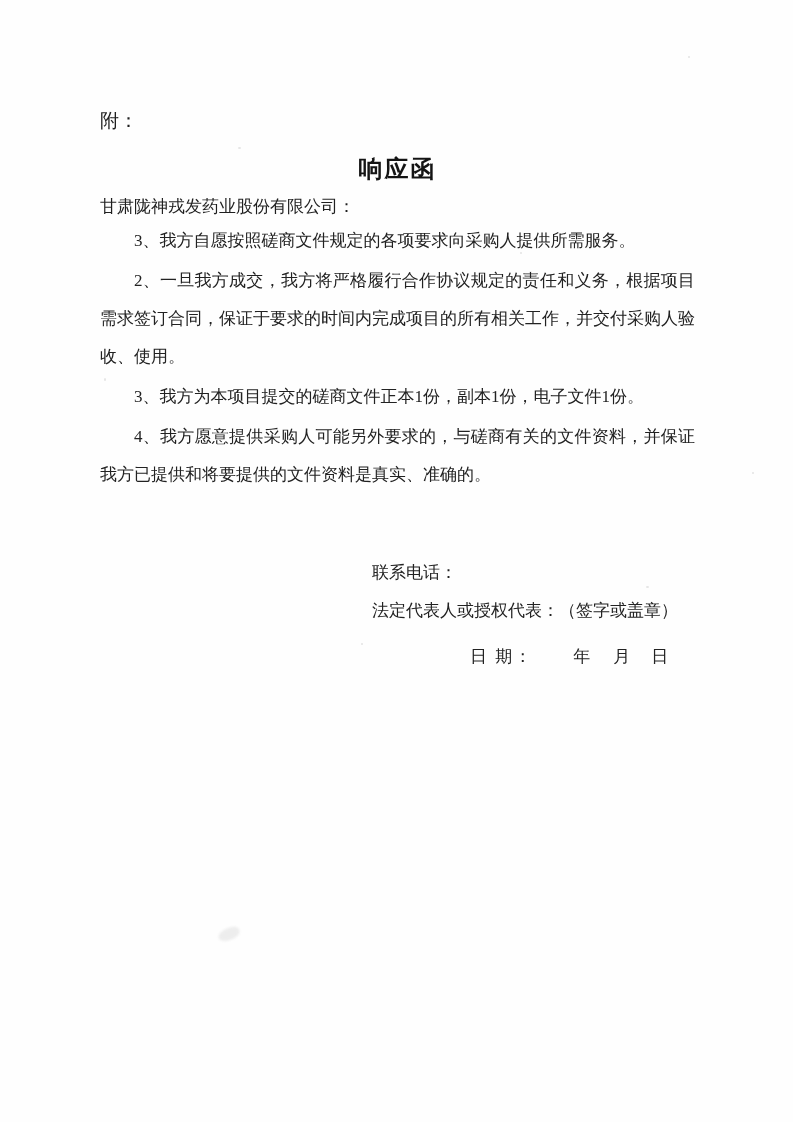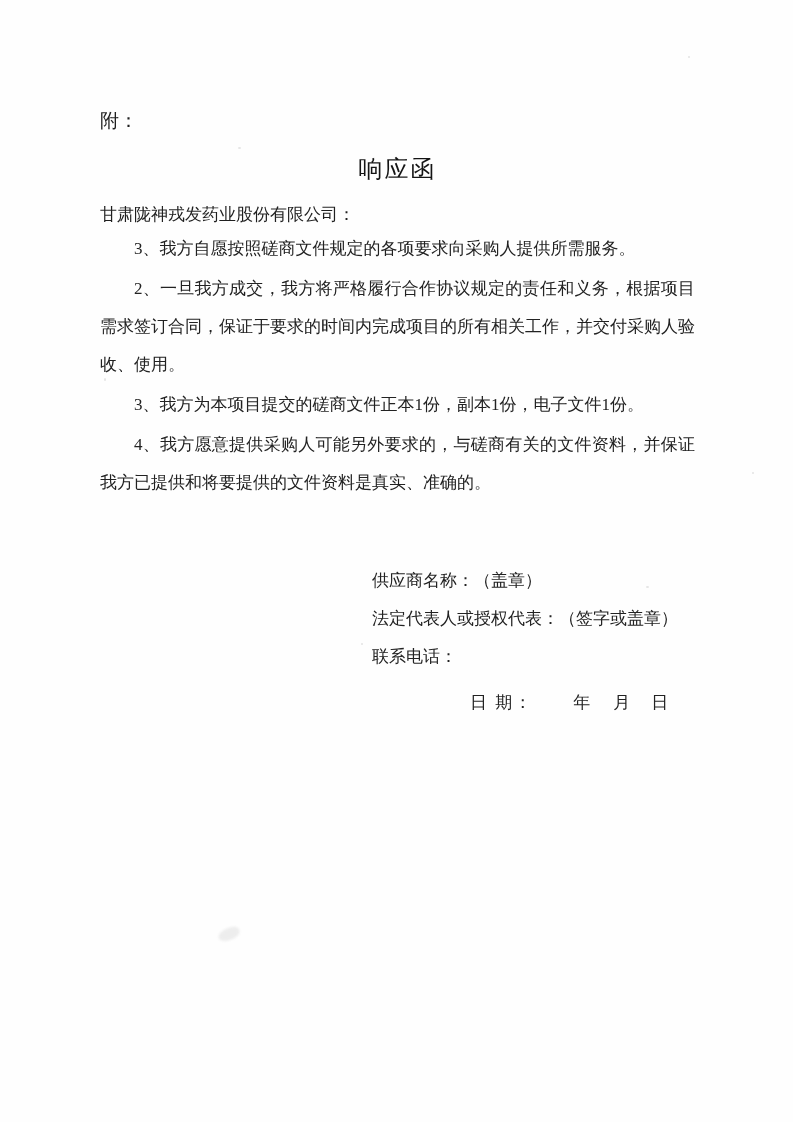--- a/index.html
+++ b/index.html
@@ -22,28 +22,28 @@
   }
   .attachment {
     margin-top: 108px;
     font-size: 19px;
     line-height: 26px;
   }
   .doc-title {
     margin-top: 20px;
     text-align: center;
     font-family: "Liberation Sans", "DejaVu Sans", sans-serif;
-    font-weight: normal;
+    font-weight: bold;
     font-size: 24px;
     line-height: 30px;
     letter-spacing: 2px;
     color: #141414;
   }
   .addressee {
-    margin-top: 18px;
+    margin-top: 10px;
     font-size: 17px;
     line-height: 26px;
   }
   p.body-par {
     font-size: 17px;
     line-height: 38px;
     text-align: justify;
     text-indent: 2em;
     color: #222222;
   }
@@ -111,23 +111,22 @@
     <p class="body-par item">3、我方自愿按照磋商文件规定的各项要求向采购人提供所需服务。</p>
 
     <p class="body-par item">2、一旦我方成交，我方将严格履行合作协议规定的责任和义务，根据项目需求签订合同，保证于要求的时间内完成项目的所有相关工作，并交付采购人验收、使用。</p>
 
     <p class="body-par item">3、我方为本项目提交的磋商文件正本1份，副本1份，电子文件1份。</p>
 
     <p class="body-par item">4、我方愿意提供采购人可能另外要求的，与磋商有关的文件资料，并保证我方已提供和将要提供的文件资料是真实、准确的。</p>
 
 
     <div class="sig-block">
-      <div>供应商名称：（盖章）</div>
+      <div>联系电话：</div>
       <div>法定代表人或授权代表：（签字或盖章）</div>
-      <div>联系电话：</div>
     </div>
 
     <div class="date-line"><span>日 期：</span><span class="yr">年</span><span class="mo">月</span><span class="dy">日</span></div>
 
   </div>
 
   <div class="speck" style="left:238px; top:147px; width:3px; height:2px;"></div>
   <div class="speck" style="left:688px; top:56px;  width:2px; height:2px;"></div>
   <div class="speck" style="left:520px; top:252px; width:2px; height:2px;"></div>
   <div class="speck" style="left:104px; top:378px; width:2px; height:3px;"></div>

